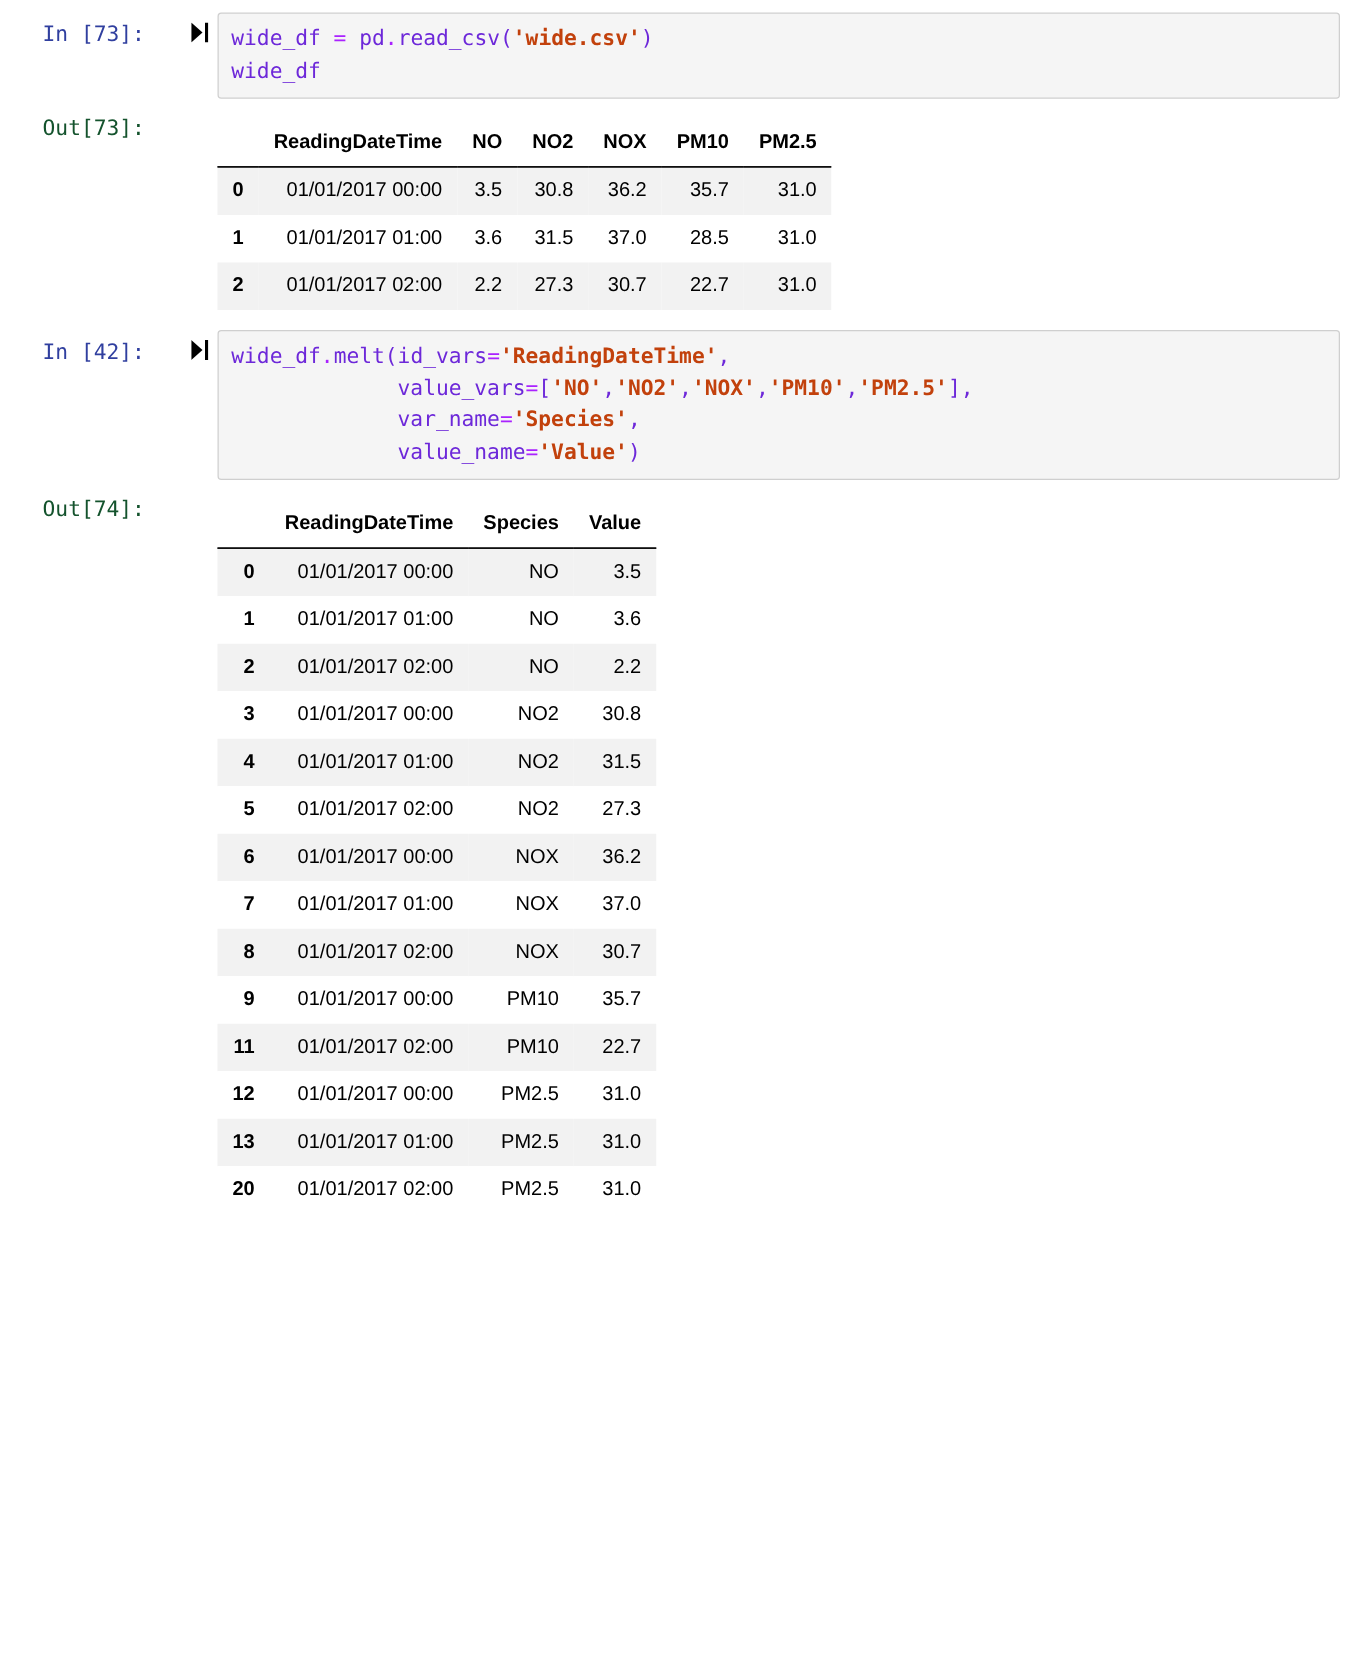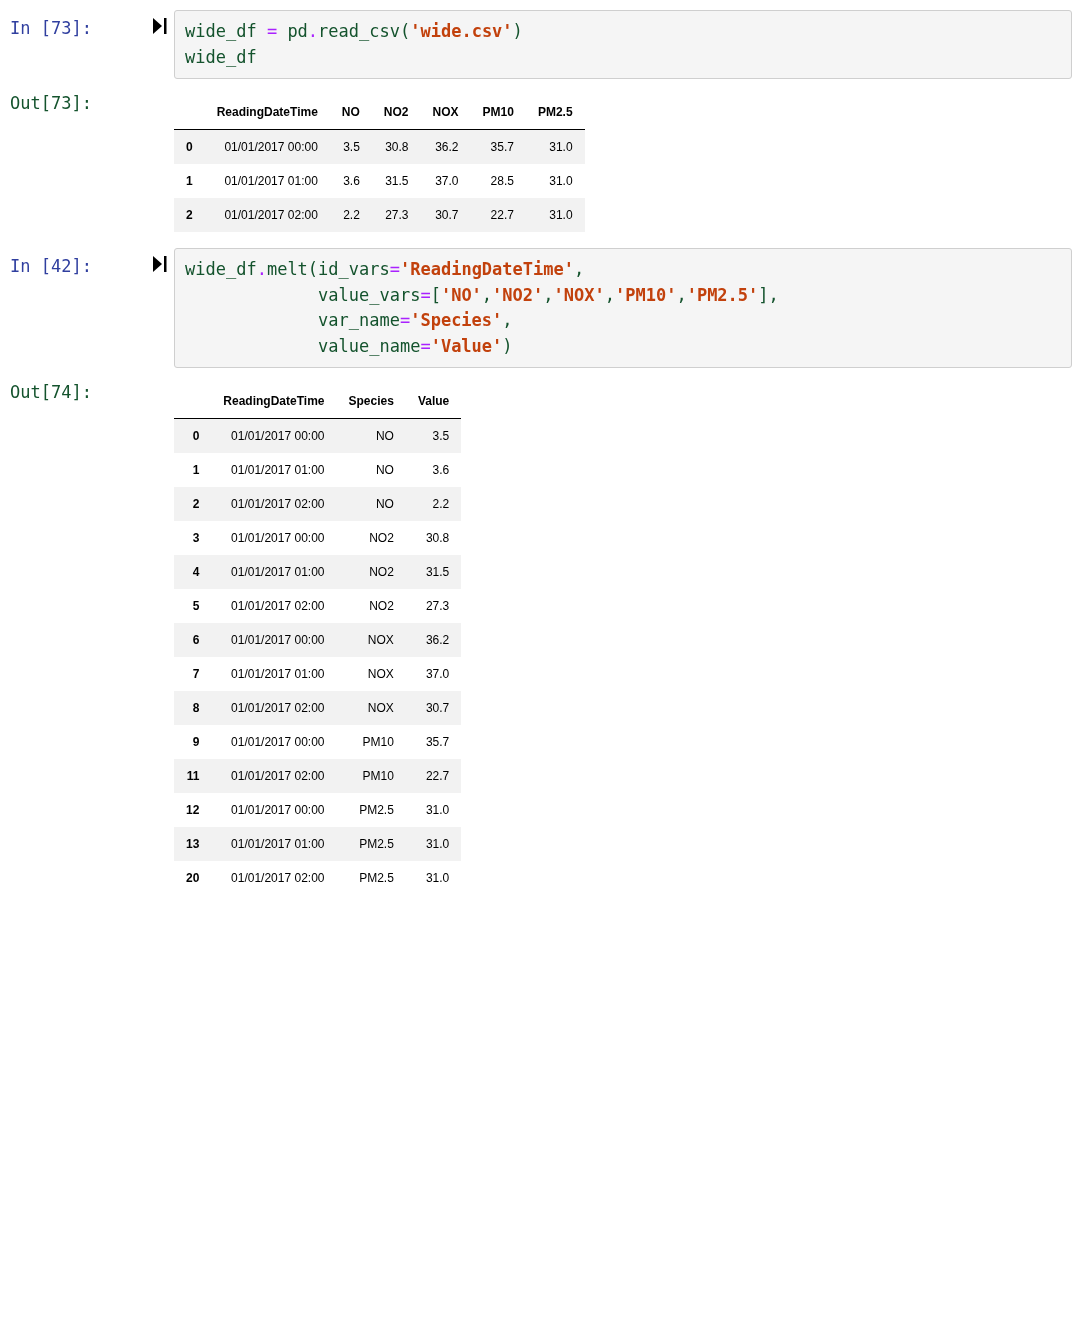--- a/index.html
+++ b/index.html
@@ -10,21 +10,21 @@
     font-size: 16px;
     color: #000;
   }
   .cell {
     display: flex;
     margin-bottom: 6px;
   }
   .prompt {
     width: 130px;
     flex-shrink: 0;
-    text-align: left;
+    text-align: center;
     padding: 8px 6px 0 0;
     font-family: "DejaVu Sans Mono", Menlo, Consolas, monospace;
     font-size: 17px;
   }
   .prompt.in { color: #303F9F; }
   .prompt.out { color: #14532d; }
   .run-icon {
     width: 28px;
     flex-shrink: 0;
     padding-top: 8px;
@@ -42,27 +42,27 @@
     font-size: 17px;
     line-height: 1.5;
     white-space: pre;
     color: #000;
   }
   .output-area {
     flex: 1;
     padding: 4px 0 0 0;
   }
   
-  .code-plain { color: #14532d; }
+  .code-plain { color: #6d28d9; }
   .code-op { color: #AA22FF; font-weight: normal; }
   .code-str { color: #c2410c; font-weight: bold; }
   
   table.dataframe {
     border-collapse: collapse;
-    font-size: 12px;
+    font-size: 16px;
     margin: 6px 0 10px 0;
   }
   table.dataframe th, table.dataframe td {
     padding: 10px 12px;
     text-align: right;
     font-weight: normal;
   }
   table.dataframe thead th {
     font-weight: 700;
     border-bottom: 1.5px solid #000;

